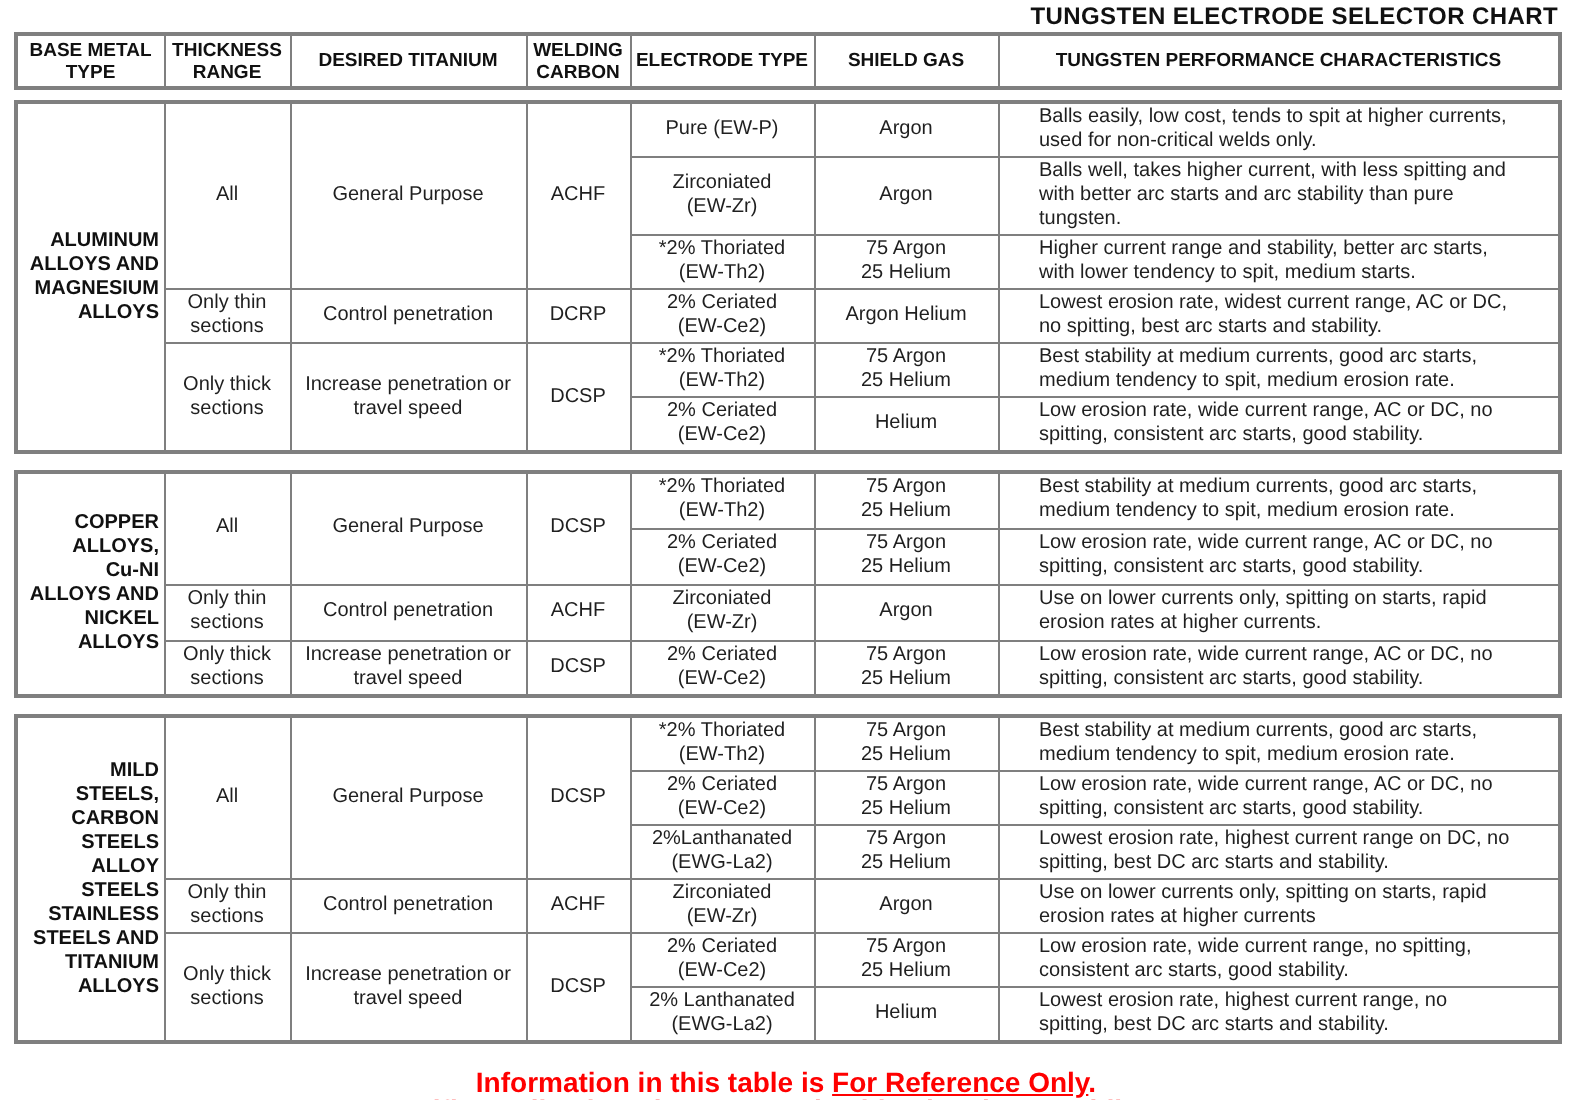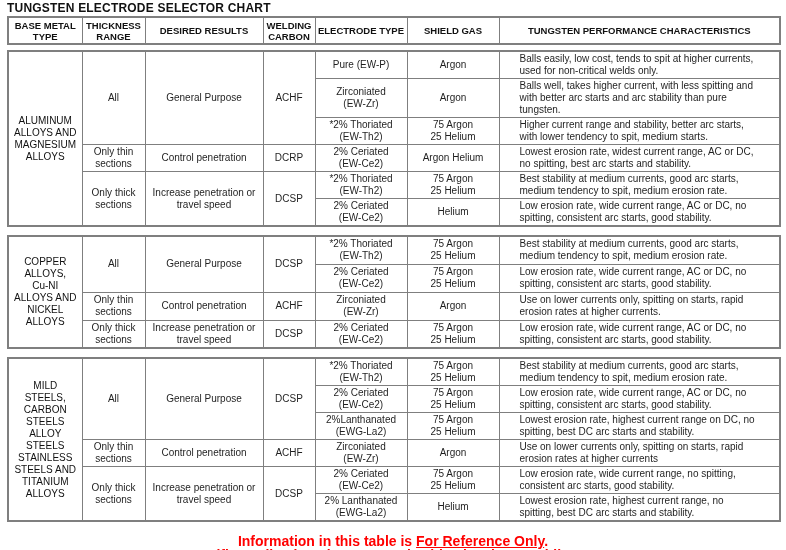--- a/index.html
+++ b/index.html
@@ -9,21 +9,21 @@
     --bg:#ffffff;
   }
   html,body{margin:0;padding:0;}
   body{
     width:786px;height:550px;background:var(--bg);
     font-family:"Liberation Sans",sans-serif;color:var(--text-dark);
     overflow:hidden;
   }
   .page{padding:2px 7px 0 7px;}
   .title{
-    text-align:left;font-weight:bold;font-size:12px;line-height:12px;
+    text-align:right;font-weight:bold;font-size:12px;line-height:12px;
     color:#111;margin-bottom:2px;letter-spacing:.2px;
   }
   table{
     border-collapse:collapse;table-layout:fixed;width:772px;
     border:2px solid var(--border-gray);
   }
   col.c1{width:74px;}  col.c2{width:63px;}  col.c3{width:118px;}
   col.c4{width:52px;}  col.c5{width:92px;}  col.c6{width:92px;}
   col.c7{width:281px;}
   th,td{
@@ -34,21 +34,21 @@
   }
   .pre{white-space:pre-line;}
   .hdr-table{margin-bottom:5px;padding-left:25px;}
   .hdr-table th{
     font-weight:bold;font-size:9.5px;line-height:11px;color:#111;
     height:25px;padding:0 1px;white-space:pre-line;
   }
   .sec-table{margin-bottom:8px;}
   .sec-table tr{height:27px;}
   .sec2 tr{height:28px;}
-  td.base{font-weight:normal;color:#111;}
+  td.base{font-weight:bold;color:#111;text-align:right;}
   td.chars{text-align:left;padding:1px 20px;}
   .footer{
     margin-top:12px;text-align:center;
     color:var(--footer-red);font-weight:bold;font-size:14px;line-height:14px;
   }
   .footer .u{text-decoration:underline;}
 </style>
 </head>
 <body>
 
@@ -65,21 +65,21 @@
         <col class="c5">
         <col class="c6">
         <col class="c7">
       </colgroup>
     <tbody>
         <tr>
       <th>BASE METAL
 TYPE</th>
       <th>THICKNESS
 RANGE</th>
-      <th>DESIRED RESULTS</th>
+      <th>DESIRED TITANIUM</th>
       <th>WELDING
 CARBON</th>
       <th>ELECTRODE TYPE</th>
       <th>SHIELD GAS</th>
       <th>TUNGSTEN PERFORMANCE CHARACTERISTICS</th>
     </tr>
   </tbody>
     </table>
 
   <table class="sec-table sec1">

